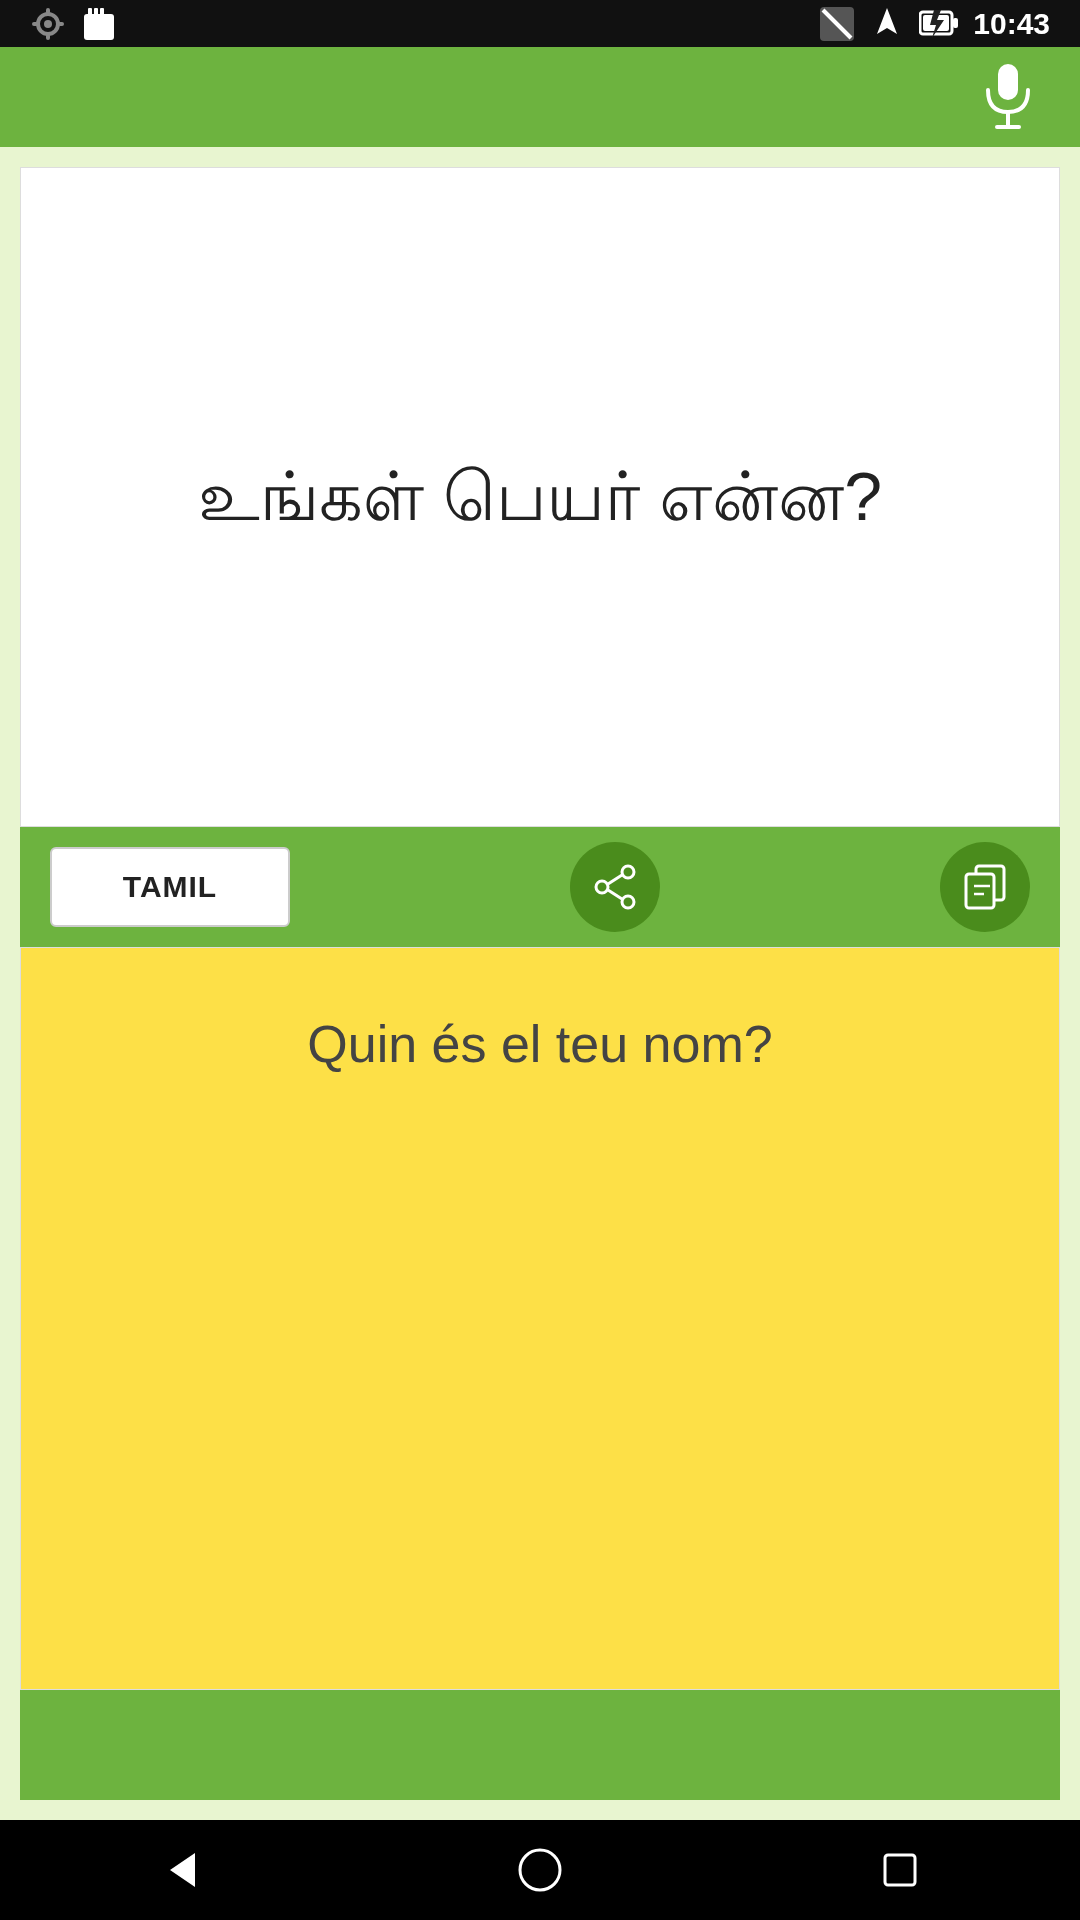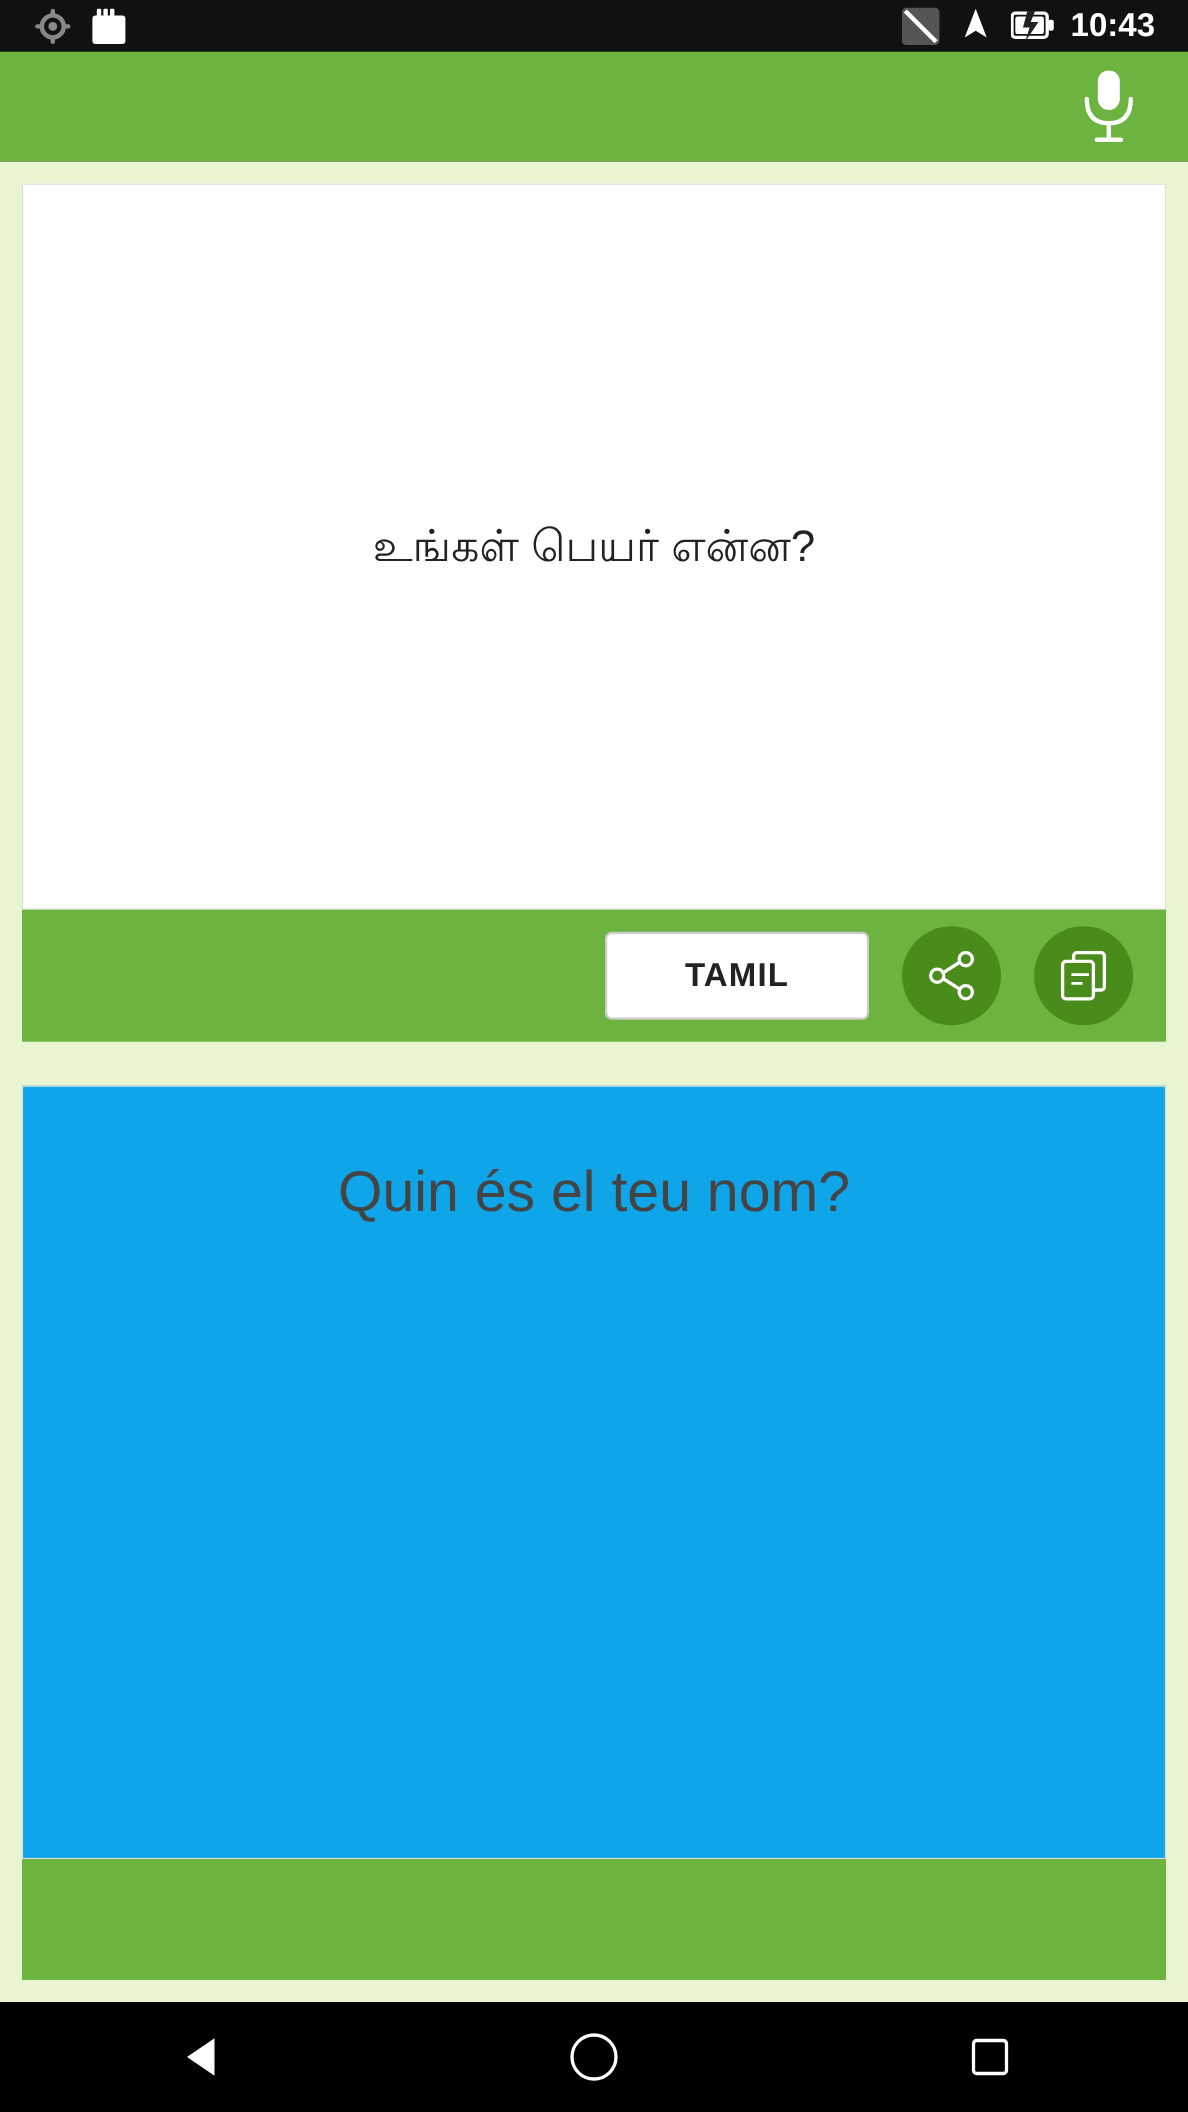--- a/index.html
+++ b/index.html
@@ -80,33 +80,33 @@
       background: #fff;
       border: 1px solid #ddd;
       flex: 0 0 660px;
       display: flex;
       align-items: center;
       justify-content: center;
       padding: 40px;
     }
 
     .source-text {
-      font-size: 40px;
+      font-size: 68px;
       color: #222;
       text-align: center;
       line-height: 1.4;
     }
 
     
     .toolbar {
       background: #6db33f;
       height: 120px;
       display: flex;
       align-items: center;
-      justify-content: flex-end;
+      justify-content: space-between;
       gap: 30px;
       padding: 0 30px;
       flex-shrink: 0;
     }
 
     .lang-button {
       background: #fff;
       border: 2px solid #ccc;
       border-radius: 6px;
       height: 80px;
@@ -129,28 +129,27 @@
       height: 90px;
       display: flex;
       align-items: center;
       justify-content: center;
       cursor: pointer;
       flex-shrink: 0;
     }
 
     
     .target-panel {
-      background: #0ea5e9;
+      background: #fde047;
       border: 1px solid #ddd;
       flex: 1;
       display: flex;
       align-items: flex-start;
       justify-content: center;
       padding: 60px 40px 40px 40px;
-      margin-top: 40px;
     }
 
     .target-text {
       font-size: 52px;
       color: #444;
       text-align: center;
       line-height: 1.4;
     }
 
     

